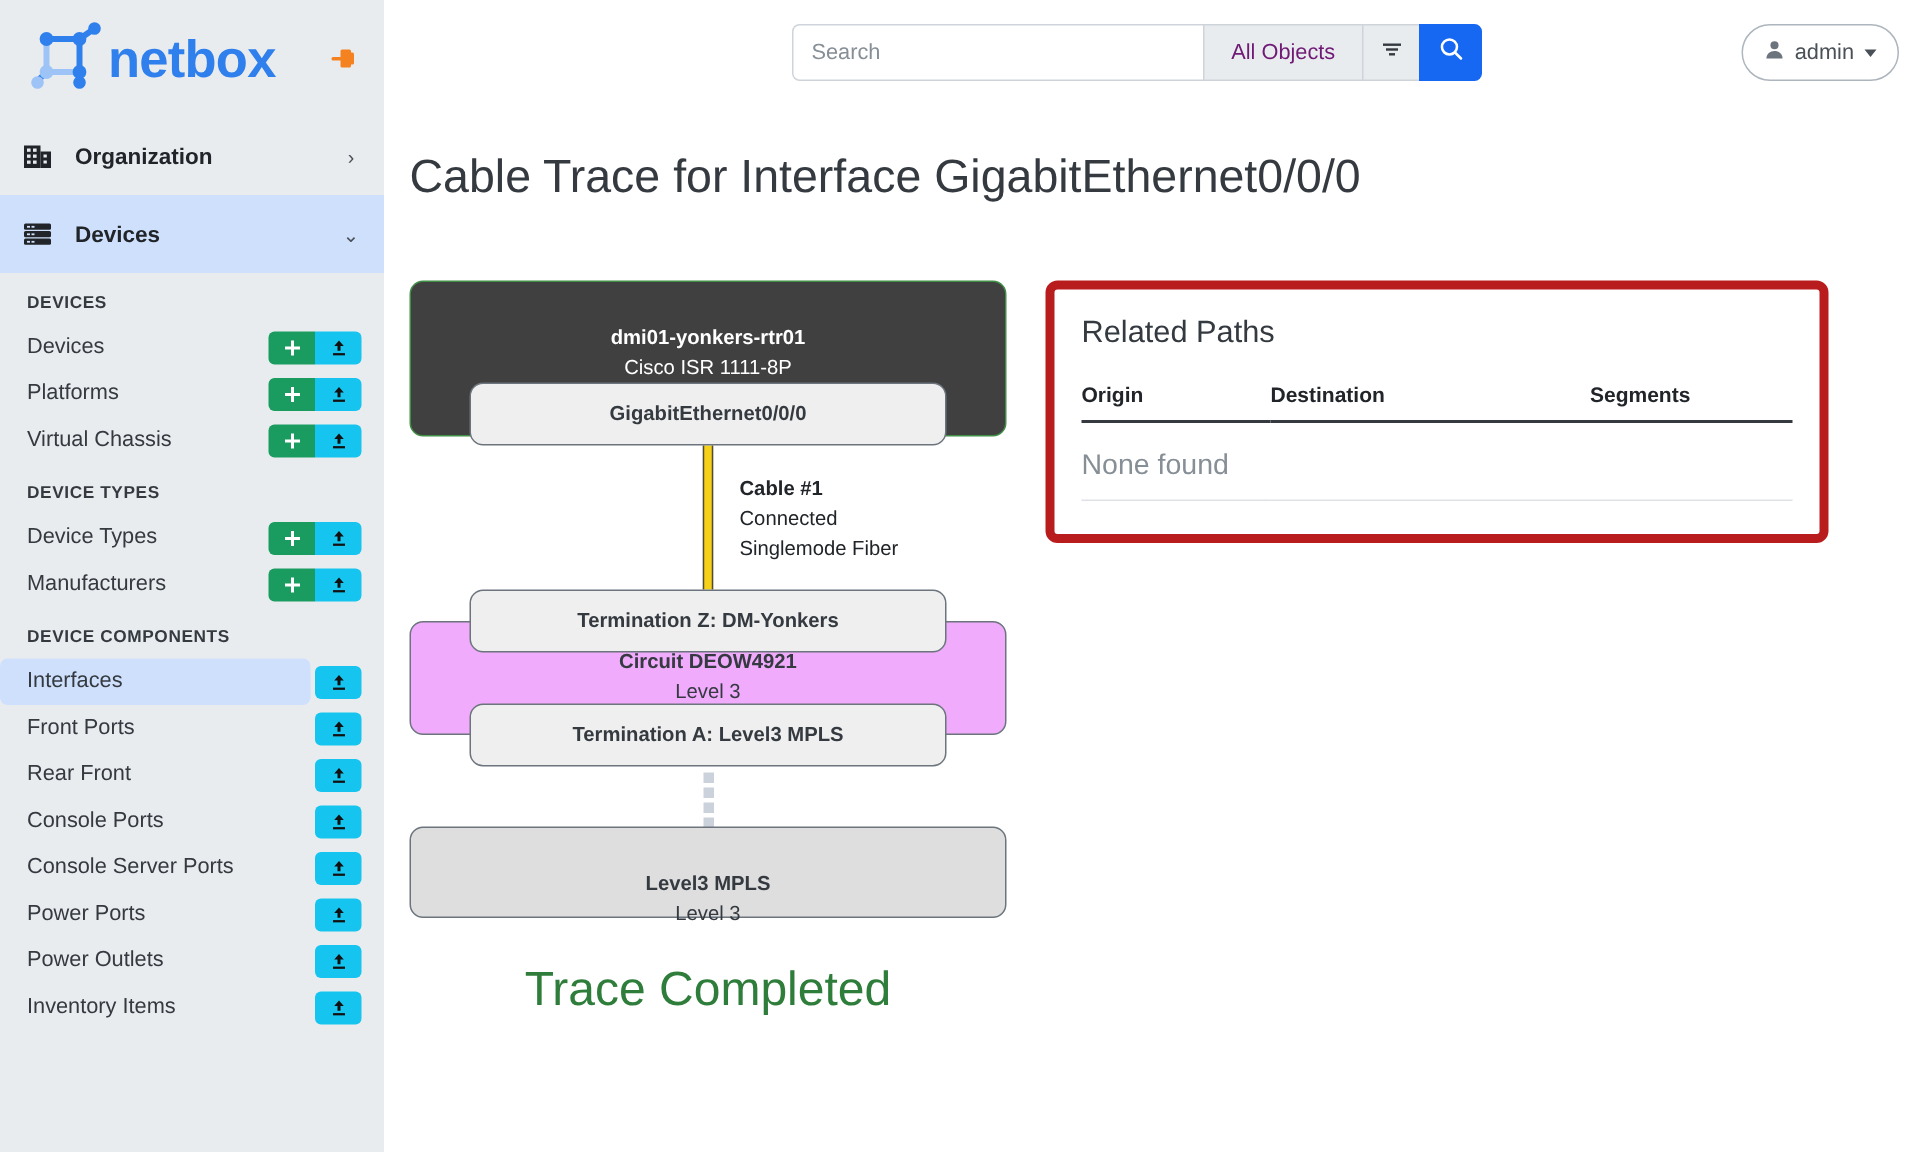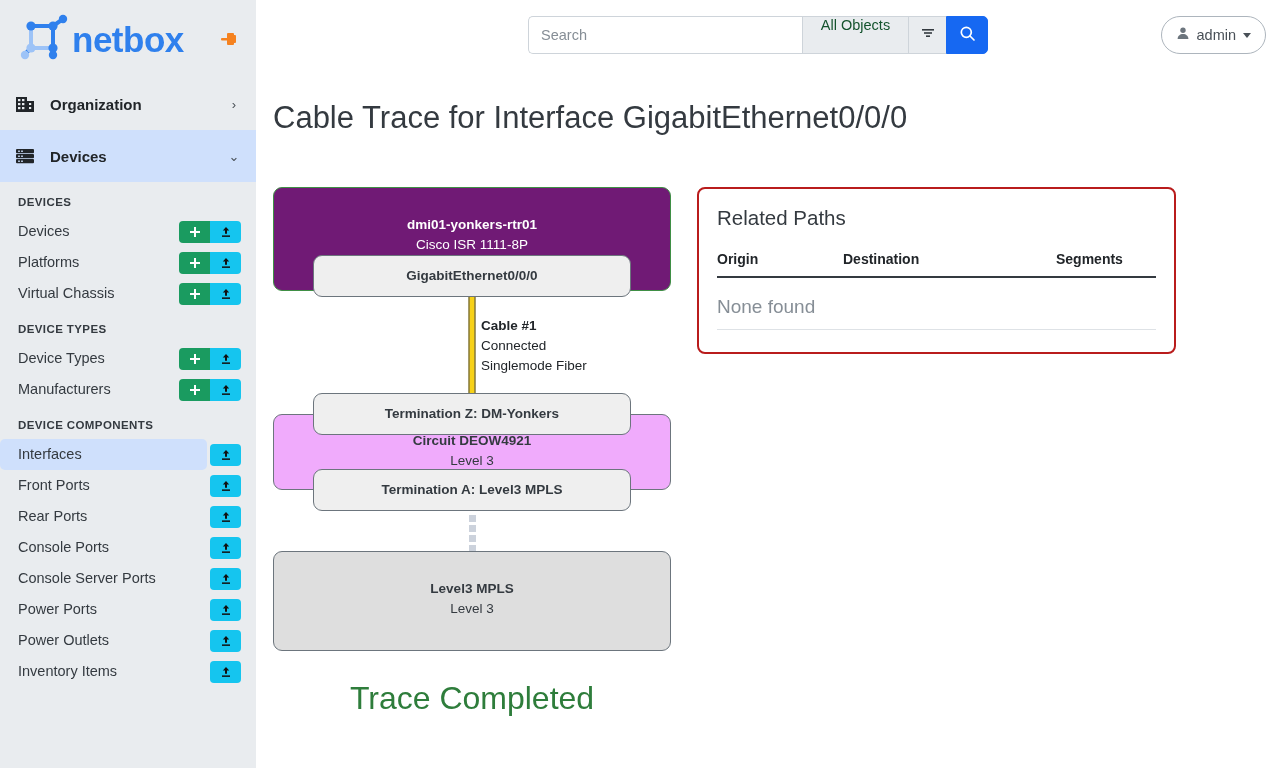--- a/index.html
+++ b/index.html
@@ -88,24 +88,24 @@
   .search-input {
     width: 274px; height: 38px;
     border: 1px solid #ced4da; border-right: none;
     border-radius: 5px 0 0 5px;
     padding: 0 12px; font-size: 14.5px; color: #ef4444;
     outline: none; background: #fff;
     font-family: "Liberation Sans", sans-serif;
   }
   .search-input::placeholder { color: #868e96; }
   .obj-select {
-    display: flex; justify-content: center;
+    display: flex; align-items: center; justify-content: center;
     min-width: 106px; padding: 0 14px;
     background: #e9ecef; border: 1px solid #ced4da; border-right: none;
-    font-size: 14.5px; color: #14532d; cursor: pointer;
+    font-size: 14.5px; color: #701a75; cursor: pointer;
   }
   .filter-btn {
     display: flex; align-items: center; justify-content: center;
     width: 38px; background: #e9ecef;
     border: 1px solid #ced4da; border-right: none; cursor: pointer;
   }
   .go-btn {
     display: flex; align-items: center; justify-content: center;
     width: 42px; background: #1668f2; border: 1px solid #1668f2;
     border-radius: 0 5px 5px 0; cursor: pointer;
@@ -135,51 +135,51 @@
 
   
   .trace { position: relative; width: 398px; }
   .node {
     position: relative; border: 1px solid #6c757d;
     border-radius: 9px; text-align: center;
   }
   .node .t1 { font-size: 13.5px; font-weight: 700; line-height: 20px; }
   .node .t2 { font-size: 13.5px; font-weight: 400; line-height: 20px; }
   .device-node {
-    background: #701a75; border-color: #3f8f45; color: #ffffff;
+    background: #404040; border-color: #3f8f45; color: #ffffff;
     height: 104px; padding-top: 27px;
   }
   .device-node .t1, .device-node .t2 { color: #ffffff; }
   .term-node {
     background: #efefef; border-color: #6c757d;
     height: 42px; display: flex; align-items: center; justify-content: center;
     margin: -36px 40px 0 40px; position: relative; z-index: 3;
   }
   .term-node .t1 { color: #343a40; }
   .circuit-node {
     background: #f0abfc; border-color: #6c757d;
     height: 76px; margin-top: -21px; padding-top: 16px;
     position: relative; z-index: 1;
   }
   .circuit-node .t1, .circuit-node .t2 { color: #343a40; }
   .term-node.below { margin-top: -21px; }
   .endpoint-node {
     background: #dedede; border-color: #6c757d;
-    height: 100px; padding-top: 27px; margin-top: 27px;
+    height: 61px; padding-top: 27px; margin-top: 27px;
   }
   .endpoint-node .t1, .endpoint-node .t2 { color: #343a40; }
 
   .cable-seg { position: relative; height: 96px; }
   .cable-line {
     position: absolute; left: 199px; top: 0; width: 7px; height: 96px;
     background: #f7d117; border-left: 1px solid #4a4a4a; border-right: 1px solid #4a4a4a;
     transform: translateX(-3.5px);
   }
   .cable-label {
-    position: absolute; left: 208px; top: 19px;
+    position: absolute; left: 220px; top: 19px;
     text-align: left; line-height: 20px;
   }
   .cable-label .cl-title { font-size: 13.5px; font-weight: 700; color: #212529; }
   .cable-label .cl-line { font-size: 13.5px; color: #212529; }
 
   .dotted-seg { position: relative; height: 32px; }
   .dot {
     position: absolute; left: 196px; width: 7px; height: 7px; background: #ccd2dc;
   }
 
@@ -191,23 +191,23 @@
     font-size: 14.5px; padding: 6px 13px; cursor: pointer;
     font-family: "Liberation Sans", sans-serif;
   }
   .trace-done {
     text-align: center; color: #2e7d3b;
     font-size: 32px; font-weight: 400; margin-top: 30px; line-height: 1.1;
   }
 
   
   .card {
-    border: 2px solid #b91c1c; border-radius: 8px;
+    border: 6px solid #b91c1c; border-radius: 8px;
     background: #fff; padding: 17px 18px 22px 18px;
-    width: 479px;
+    width: 522px;
   }
   .card-title { font-size: 20.5px; color: #343a40; font-weight: 400; margin-bottom: 21px; }
   .ptable { width: 100%; border-collapse: collapse; }
   .ptable th {
     text-align: left; font-size: 14px; font-weight: 700; color: #212529;
     padding: 0 0 9px 0; border-bottom: 2px solid #343a40;
   }
   .ptable th.c-org { width: 126px; }
   .ptable th.c-dst { width: 213px; }
   .ptable td {
@@ -409,21 +409,21 @@
         <button class="mini-btn imp only">
           <svg width="12" height="12" viewBox="0 0 12 12">
               <path d="M6 1l3.2 3.6H7v3.2H5V4.6H2.8z" fill="#111"></path>
               <rect x="2" y="9.4" width="8" height="1.5" fill="#111"></rect>
             </svg>
         </button>
       </span>
     </div>
     <div class="nav-item">
       <span class="pill"></span>
-      <span class="n-label">Rear Ports</span>
+      <span class="n-label">Rear Front</span>
       <span class="btn-group">
         <button class="mini-btn imp only">
           <svg width="12" height="12" viewBox="0 0 12 12">
               <path d="M6 1l3.2 3.6H7v3.2H5V4.6H2.8z" fill="#111"></path>
               <rect x="2" y="9.4" width="8" height="1.5" fill="#111"></rect>
             </svg>
         </button>
       </span>
     </div>
     <div class="nav-item">

